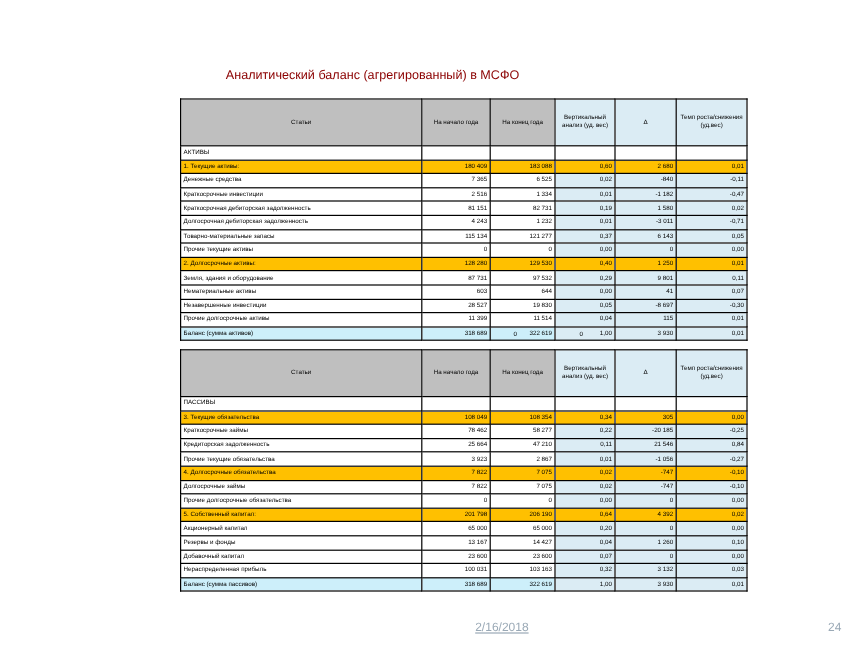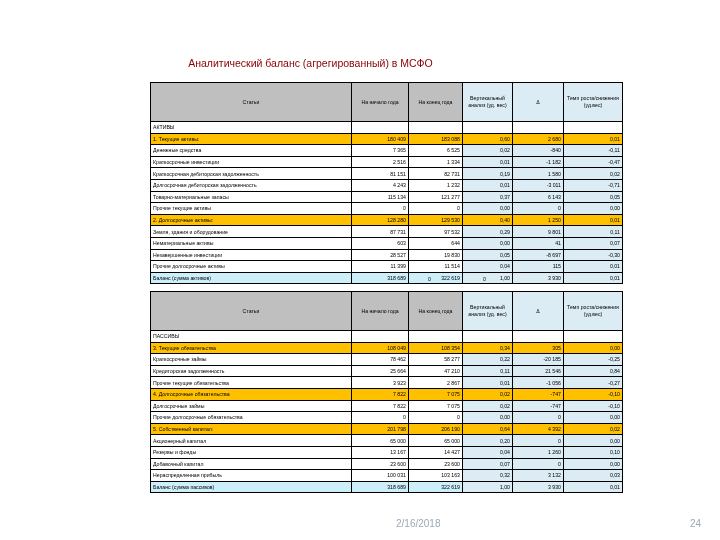--- a/index.html
+++ b/index.html
@@ -26,21 +26,21 @@
   td.num { text-align: right; }
   td.lb { text-align: left; }
   td.blue { background: #dbecf4; }
   tr.sec td { background: #ffc000; }
   tr.total td { background: #cdeffa; }
   tr.total td.num.blue { background: #dbecf4; }
   tr.section-label td { border-left: 1px solid #000; }
   #t1 { top: 82px; }
   #t2 { top: 291px; }
   .zeros { position: absolute; top: 276px; font-size: 5.2px; }
-  .footer-date { position: absolute; left: 396px; top: 518px; font-size: 10px; color: #9aa9b6; }
+  .footer-date { position: absolute; left: 396px; top: 518px; font-size: 10px; color: #9aa9b6; text-decoration: underline; }
   .footer-page { position: absolute; left: 690px; top: 518px; font-size: 10px; color: #9aa9b6; text-align: right; }
 </style>
 </head>
 <body>
 
 <div class="title">Аналитический баланс (агрегированный) в МСФО</div>
 
 <table class="bal" id="t1">
   <colgroup>
       <col class="c0">

